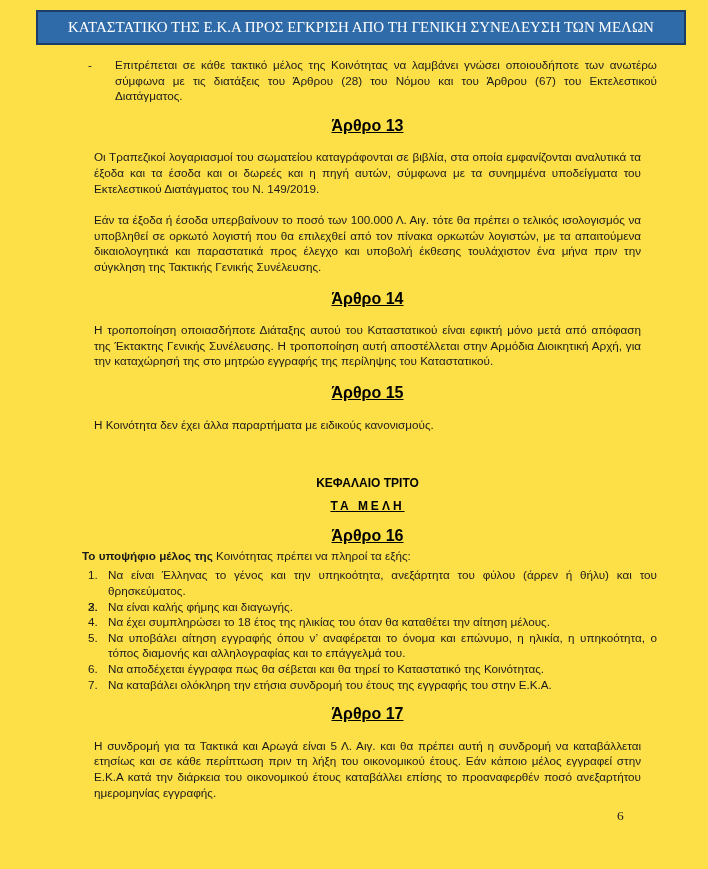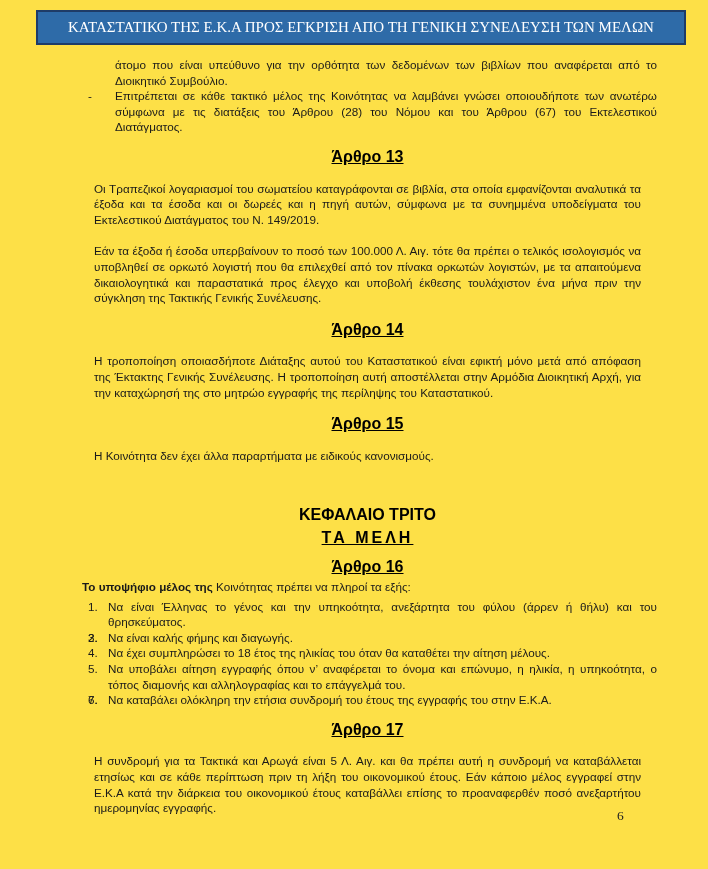--- a/index.html
+++ b/index.html
@@ -34,21 +34,21 @@
   .hang-item .marker{position:absolute;left:10px;top:0;}
   .article-h{
     margin:14px 0 0 0;
     text-align:center;
     font-weight:bold;
     font-size:16px;
     text-decoration:underline;
     color:#000;
   }
   .para{margin:16px;text-align:justify;}
-  .chapter{margin-top:44px;text-align:center;font-weight:bold;font-size:16px;color:#000;}
+  .chapter{margin-top:44px;text-align:center;font-weight:bold;font-size:12px;color:#000;}
   .chapter-kicker{text-decoration:none;}
   .chapter-title{text-decoration:underline;letter-spacing:3px;margin-top:7px;}
   .lead{margin:4px;text-align:left;}
   .lead b{font-weight:bold;}
   .num-list{margin:0;padding:0;list-style:none;}
   .num-item{position:relative;padding-left:30px;text-align:justify;}
   .num-item .num{position:absolute;left:10px;top:0;}
   .page-num{
     position:absolute;left:617px;top:808px;
     font-family:"Liberation Serif",serif;
@@ -59,24 +59,20 @@
 <body>
 
 <div class="page">
 
   <div class="title-bar">
     <span>ΚΑΤΑΣΤΑΤΙΚΟ ΤΗΣ Ε.Κ.Α ΠΡΟΣ ΕΓΚΡΙΣΗ ΑΠΟ ΤΗ ΓΕΝΙΚΗ ΣΥΝΕΛΕΥΣΗ ΤΩΝ ΜΕΛΩΝ</span>
   </div>
 
   <div class="content">
 
-    <div class="hang-item">
-      <span class="marker"></span>
-      <span>άτομο που είναι υπεύθυνο για την ορθότητα των δεδομένων των βιβλίων που αναφέρεται από το Διοικητικό Συμβούλιο.</span>
-    </div>
     <div class="hang-item">
       <span class="marker">-</span>
       <span>Επιτρέπεται σε κάθε τακτικό μέλος της Κοινότητας να λαμβάνει γνώσει οποιουδήποτε των ανωτέρω σύμφωνα με τις διατάξεις του Άρθρου (28) του Νόμου και του Άρθρου (67) του Εκτελεστικού Διατάγματος.</span>
     </div>
 
     <h3 class="article-h">Άρθρο 13</h3>
     <p class="para">Οι Τραπεζικοί λογαριασμοί του σωματείου καταγράφονται σε βιβλία, στα οποία εμφανίζονται αναλυτικά τα έξοδα και τα έσοδα και οι δωρεές και η πηγή αυτών, σύμφωνα με τα συνημμένα υποδείγματα του Εκτελεστικού Διατάγματος του Ν. 149/2019.</p>
     <p class="para">Εάν τα έξοδα ή έσοδα υπερβαίνουν το ποσό των 100.000 Λ. Αιγ. τότε θα πρέπει ο τελικός ισολογισμός να υποβληθεί σε ορκωτό λογιστή που θα επιλεχθεί από τον πίνακα ορκωτών λογιστών, με τα απαιτούμενα δικαιολογητικά και παραστατικά προς έλεγχο και υποβολή έκθεσης τουλάχιστον  ένα μήνα πριν την σύγκληση της Τακτικής Γενικής Συνέλευσης.</p>
 
     <h3 class="article-h">Άρθρο 14</h3>
@@ -91,21 +87,21 @@
     </div>
 
     <h3 class="article-h">Άρθρο 16</h3>
     <p class="lead"><b>Το υποψήφιο μέλος της</b> <span>Κοινότητας πρέπει να πληροί τα εξής:</span></p>
     <ol class="num-list">
       <li class="num-item"><span class="num">1.</span><span>Να είναι Έλληνας το γένος και την υπηκοότητα, ανεξάρτητα του φύλου (άρρεν ή θήλυ) και του θρησκεύματος.</span></li>
       <li class="num-item"><span class="num">2.</span></li>
       <li class="num-item"><span class="num">3.</span><span>Να είναι καλής φήμης και διαγωγής.</span></li>
       <li class="num-item"><span class="num">4.</span><span>Να έχει συμπληρώσει το 18 έτος της ηλικίας του όταν θα καταθέτει την αίτηση μέλους.</span></li>
       <li class="num-item"><span class="num">5.</span><span>Να υποβάλει αίτηση εγγραφής όπου ν’ αναφέρεται το όνομα και επώνυμο, η ηλικία, η υπηκοότητα, ο τόπος διαμονής και αλληλογραφίας και το επάγγελμά του.</span></li>
-      <li class="num-item"><span class="num">6.</span></li>
+      <li class="num-item"><span class="num">6.</span><span>Να αποδέχεται έγγραφα πως θα σέβεται και θα τηρεί το Καταστατικό της Κοινότητας.</span></li>
       <li class="num-item"><span class="num">7.</span><span>Να καταβάλει ολόκληρη την ετήσια συνδρομή του έτους της εγγραφής του στην Ε.Κ.Α.</span></li>
     </ol>
 
     <h3 class="article-h">Άρθρο 17</h3>
     <p class="para">Η συνδρομή για τα Τακτικά και Αρωγά είναι 5 Λ. Αιγ. και θα πρέπει αυτή η συνδρομή να καταβάλλεται ετησίως και σε κάθε περίπτωση πριν τη λήξη του οικονομικού έτους. Εάν κάποιο μέλος εγγραφεί στην Ε.Κ.Α κατά την διάρκεια του οικονομικού έτους καταβάλλει επίσης το προαναφερθέν ποσό ανεξαρτήτου ημερομηνίας εγγραφής.</p>
 
   </div>
 
   <div class="page-num">6</div>
 

